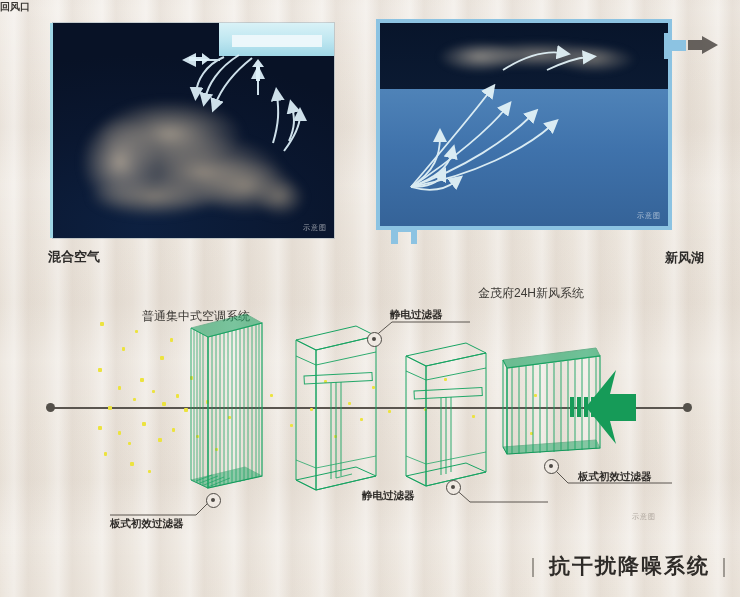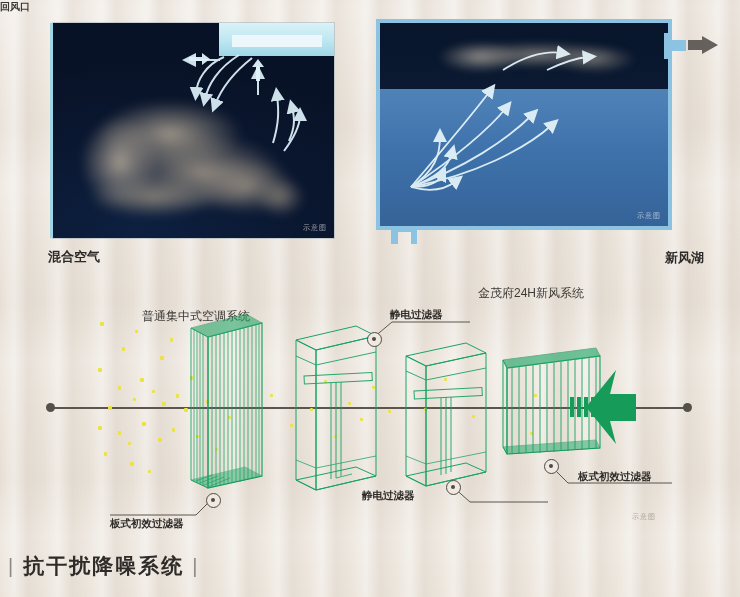--- a/index.html
+++ b/index.html
@@ -98,23 +98,23 @@
   .callout::after{content:"";position:absolute;left:3.5px;top:3.5px;
     width:4px;height:4px;border-radius:50%;background:#4e4a45;}
   .lbl{position:absolute;font-size:10.5px;color:#2f2c29;font-weight:bold;white-space:nowrap;}
 
   .dust{position:absolute;background:#ece33f;border-radius:1px;}
 
   svg.overlay{position:absolute;left:0;top:0;width:740px;height:250px;overflow:visible;}
 
   
   #bottom-title{
-    position:absolute;left:0;right:0;top:552px;text-align:left;
+    position:absolute;left:0;right:0;top:552px;text-align:right;
     font-size:21px;color:#2e2b28;letter-spacing:2px;
-    font-family:Liberation Sans, sans-serif;font-weight:bold;
+    font-family:Liberation Mono, monospace;font-weight:bold;
   }
   #bottom-title .bar{color:#8f8a83;font-weight:normal;padding:0 8px;font-size:20px;}
 </style>
 </head>
 <body>
 
 <div id="root">
 
   <div class="panel" id="panel-left">
     <div class="sky"></div>

